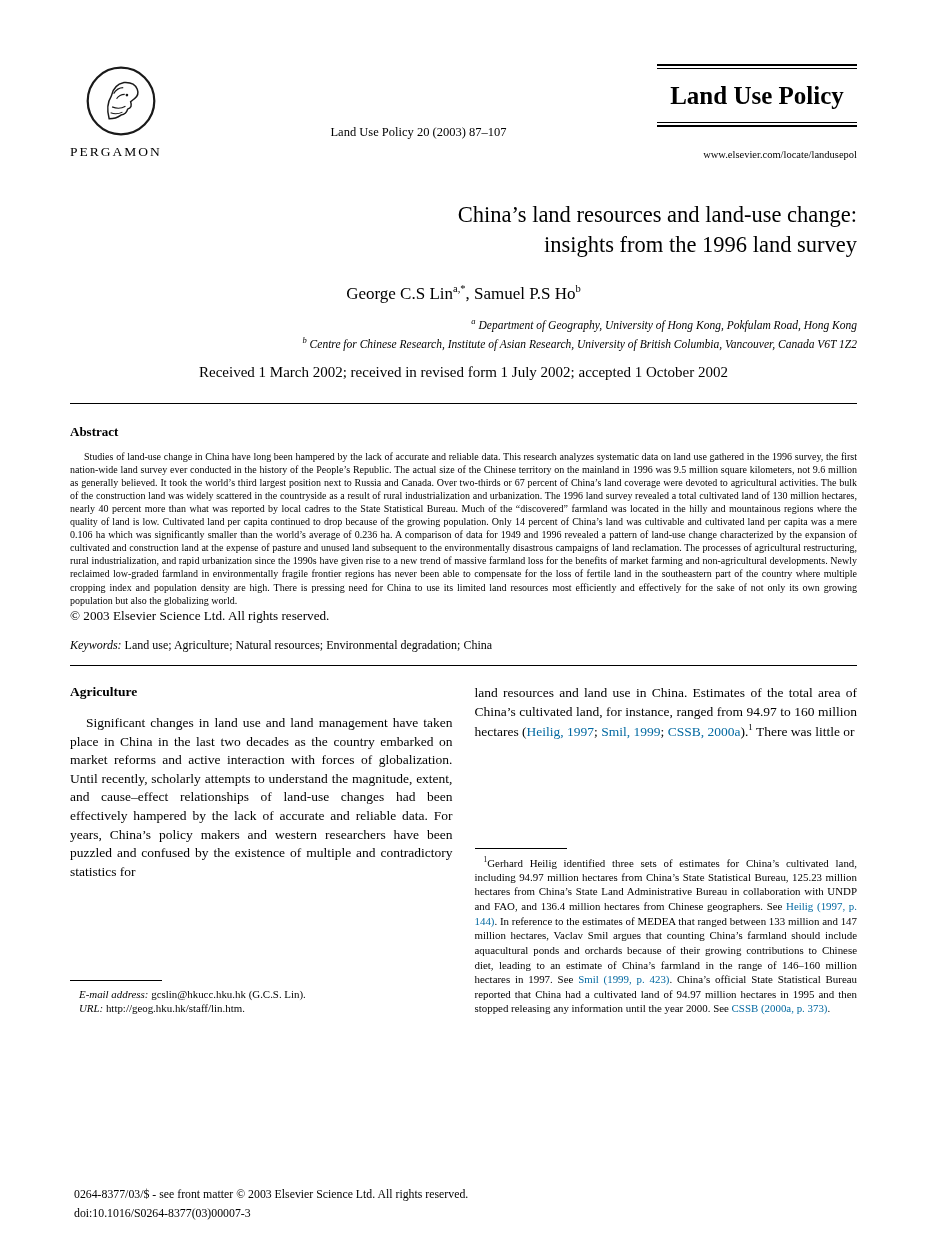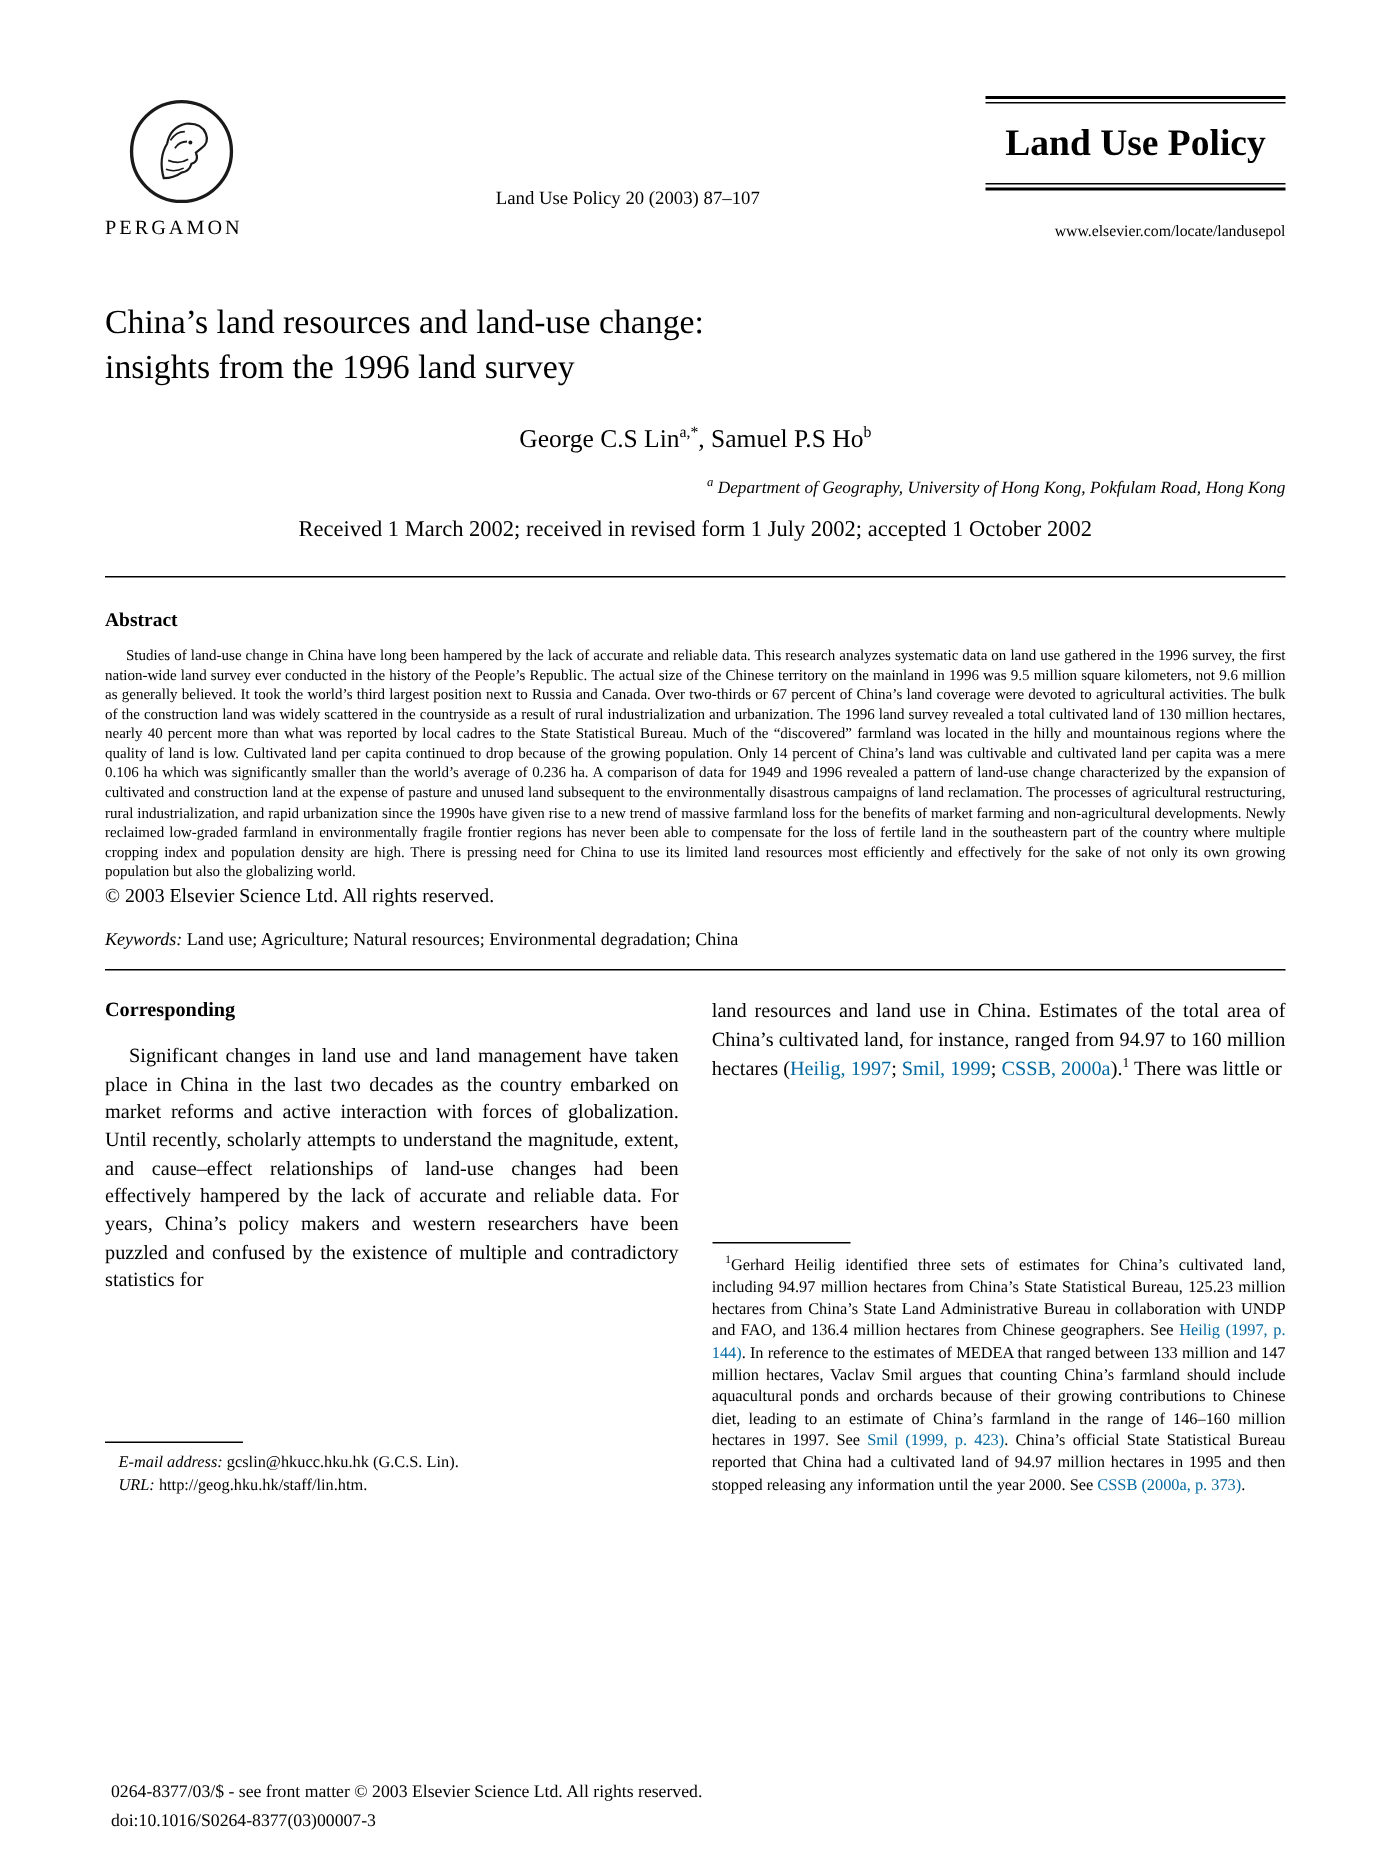--- a/index.html
+++ b/index.html
@@ -19,21 +19,21 @@
   .citation { font-size:12.5px; align-self:flex-end; margin-bottom:20px; padding-right:60px; }
   .journal-block { width:200px; }
   .rule { background:#000; }
   .jr-a { height:2px; margin-bottom:2px; }
   .jr-b { height:1px; }
   .jr-c { height:1px; margin-bottom:2px; }
   .jr-d { height:2px; }
   .journal-title { font-size:25px; font-weight:bold; text-align:center; padding:13px 0 12px 0; white-space:nowrap; }
   .journal-url { font-size:10.5px; text-align:right; margin-top:22px; }
   
-  .article-title { text-align:left; font-size:22.5px; margin-top:40px; line-height:1.35; }
+  .article-title { text-align:right; font-size:22.5px; margin-top:40px; line-height:1.35; }
   .authors { text-align:center; font-size:17px; margin-top:22px; }
   .authors sup { font-size:10.5px; }
   .affiliations { text-align:right; font-style:italic; font-size:11.5px; margin-top:12px; line-height:1.5; }
   .affiliations sup { font-size:8.5px; }
   .received { text-align:center; font-size:15px; margin-top:10px; }
   .section-rule { height:1px; background:#000; margin-top:22px; }
   
   .abstract-head { font-weight:bold; font-size:13px; margin-top:20px; }
   .abstract-text { font-size:10px; text-align:justify; line-height:1.31; margin-top:10px; text-indent:14px; }
   .copyright { font-size:13.2px; line-height:1.31; }
@@ -93,39 +93,40 @@
   <div>China’s land resources and land-use change:</div>
   <div>insights from the 1996 land survey</div>
 </div>
 
 <div class="authors">
   <span>George C.S Lin</span><sup>a,*</sup><span>, </span><span>Samuel P.S Ho</span><sup>b</sup>
 </div>
 
 <div class="affiliations">
   <div><sup>a</sup><span> Department of Geography, University of Hong Kong, Pokfulam Road, Hong Kong</span></div>
+  <div><sup>b</sup><span> Centre for Chinese Research, Institute of Asian Research, University of British Columbia, Vancouver, Canada V6T 1Z2</span></div>
 </div>
 
 <div class="received">Received 1 March 2002; received in revised form 1 July 2002; accepted 1 October 2002</div>
 
 <div class="section-rule"></div>
 
 <div class="abstract-head">Abstract</div>
 <div class="abstract-text">Studies of land-use change in China have long been hampered by the lack of accurate and reliable data. This research analyzes systematic data on land use gathered in the 1996 survey, the first nation-wide land survey ever conducted in the history of the People’s Republic. The actual size of the Chinese territory on the mainland in 1996 was 9.5 million square kilometers, not 9.6 million as generally believed. It took the world’s third largest position next to Russia and Canada. Over two-thirds or 67 percent of China’s land coverage were devoted to agricultural activities. The bulk of the construction land was widely scattered in the countryside as a result of rural industrialization and urbanization. The 1996 land survey revealed a total cultivated land of 130 million hectares, nearly 40 percent more than what was reported by local cadres to the State Statistical Bureau. Much of the “discovered” farmland was located in the hilly and mountainous regions where the quality of land is low. Cultivated land per capita continued to drop because of the growing population. Only 14 percent of China’s land was cultivable and cultivated land per capita was a mere 0.106 ha which was significantly smaller than the world’s average of 0.236 ha. A comparison of data for 1949 and 1996 revealed a pattern of land-use change characterized by the expansion of cultivated and construction land at the expense of pasture and unused land subsequent to the environmentally disastrous campaigns of land reclamation. The processes of agricultural restructuring, rural industrialization, and rapid urbanization since the 1990s have given rise to a new trend of massive farmland loss for the benefits of market farming and non-agricultural developments. Newly reclaimed low-graded farmland in environmentally fragile frontier regions has never been able to compensate for the loss of fertile land in the southeastern part of the country where multiple cropping index and population density are high. There is pressing need for China to use its limited land resources most efficiently and effectively for the sake of not only its own growing population but also the globalizing world.</div>
 <div class="copyright">© 2003 Elsevier Science Ltd. All rights reserved.</div>
 
 <div class="keywords">
   <span class="kw-label">Keywords:</span><span> Land use; Agriculture; Natural resources; Environmental degradation; China</span>
 </div>
 <div class="keywords-rule"></div>
 
 <div class="body-cols">
 
   <div class="col">
-    <div class="intro-head">Corresponding</div>
+    <div class="intro-head">Agriculture</div>
     <div class="para indent">Significant changes in land use and land management have taken place in China in the last two decades as the country embarked on market reforms and active interaction with forces of globalization. Until recently, scholarly attempts to understand the magnitude, extent, and cause–effect relationships of land-use changes had been effectively hampered by the lack of accurate and reliable data. For years, China’s policy makers and western researchers have been puzzled and confused by the existence of multiple and contradictory statistics for</div>
 
     <div class="footnote-block">
       <div class="fn-sep"></div>
       <div class="fn fn-indent"><span class="italic">E-mail address:</span><span> gcslin@hkucc.hku.hk (G.C.S. Lin).</span></div>
       <div class="fn fn-indent"><span class="italic">URL:</span><span> http://geog.hku.hk/staff/lin.htm.</span></div>
     </div>
   </div>
 
   <div class="col">

